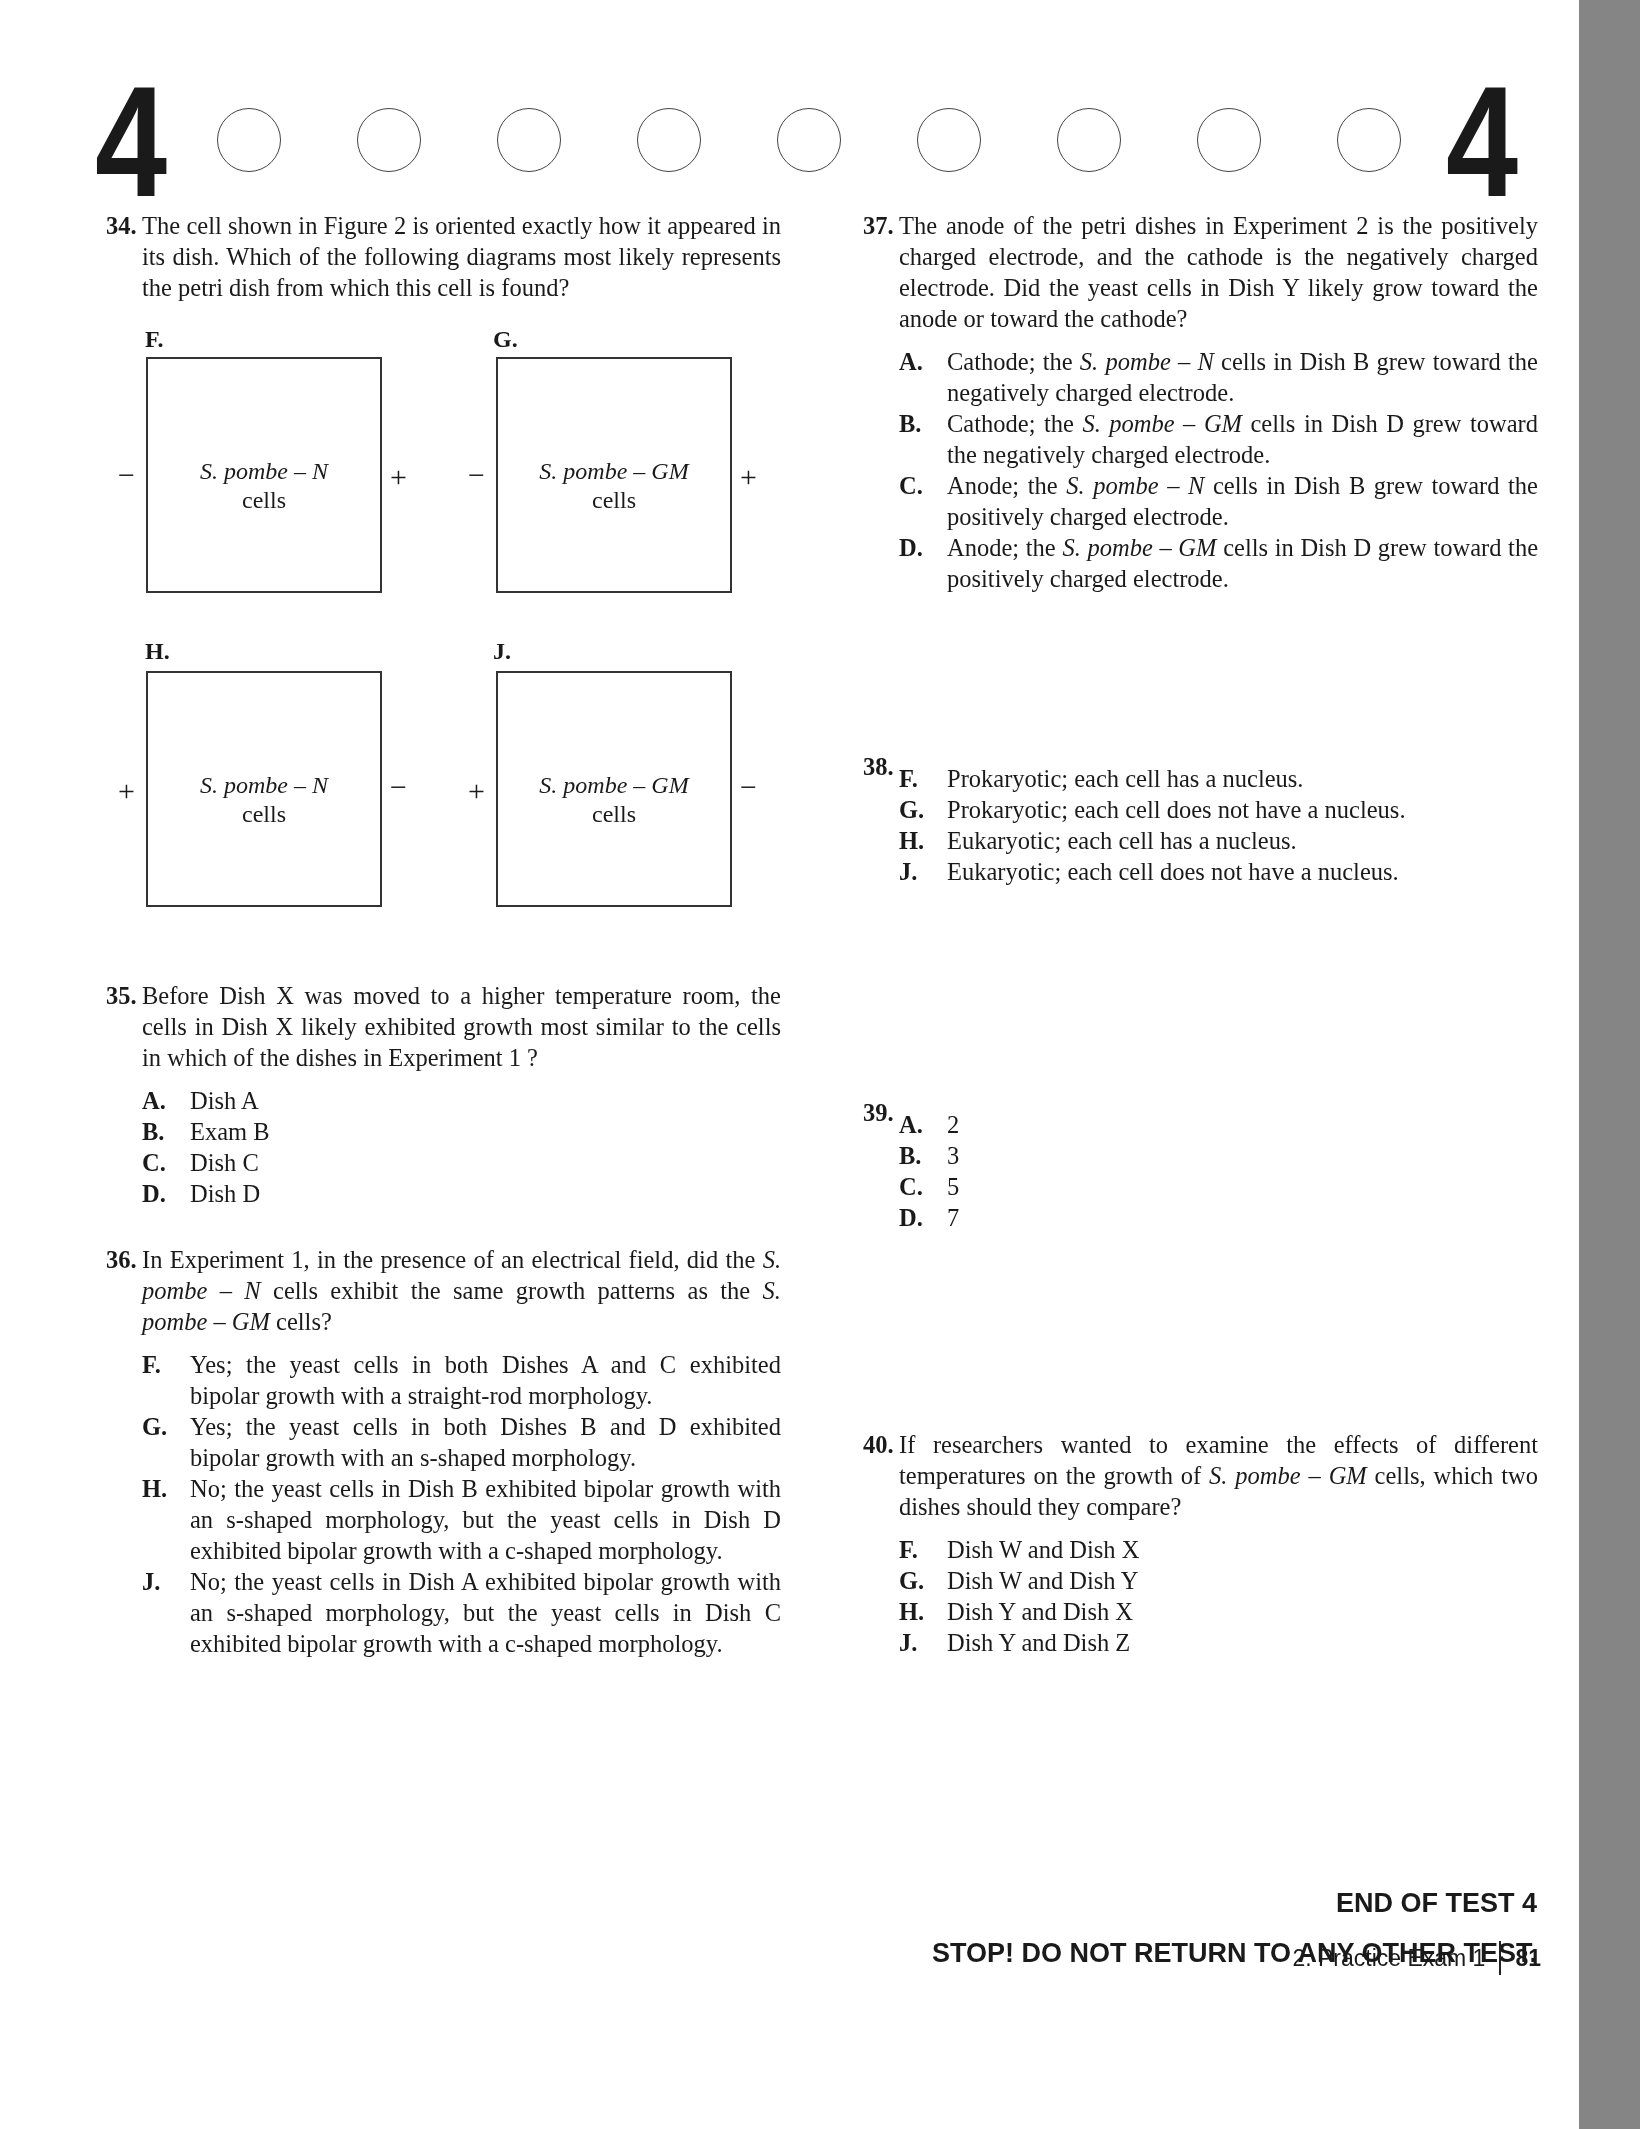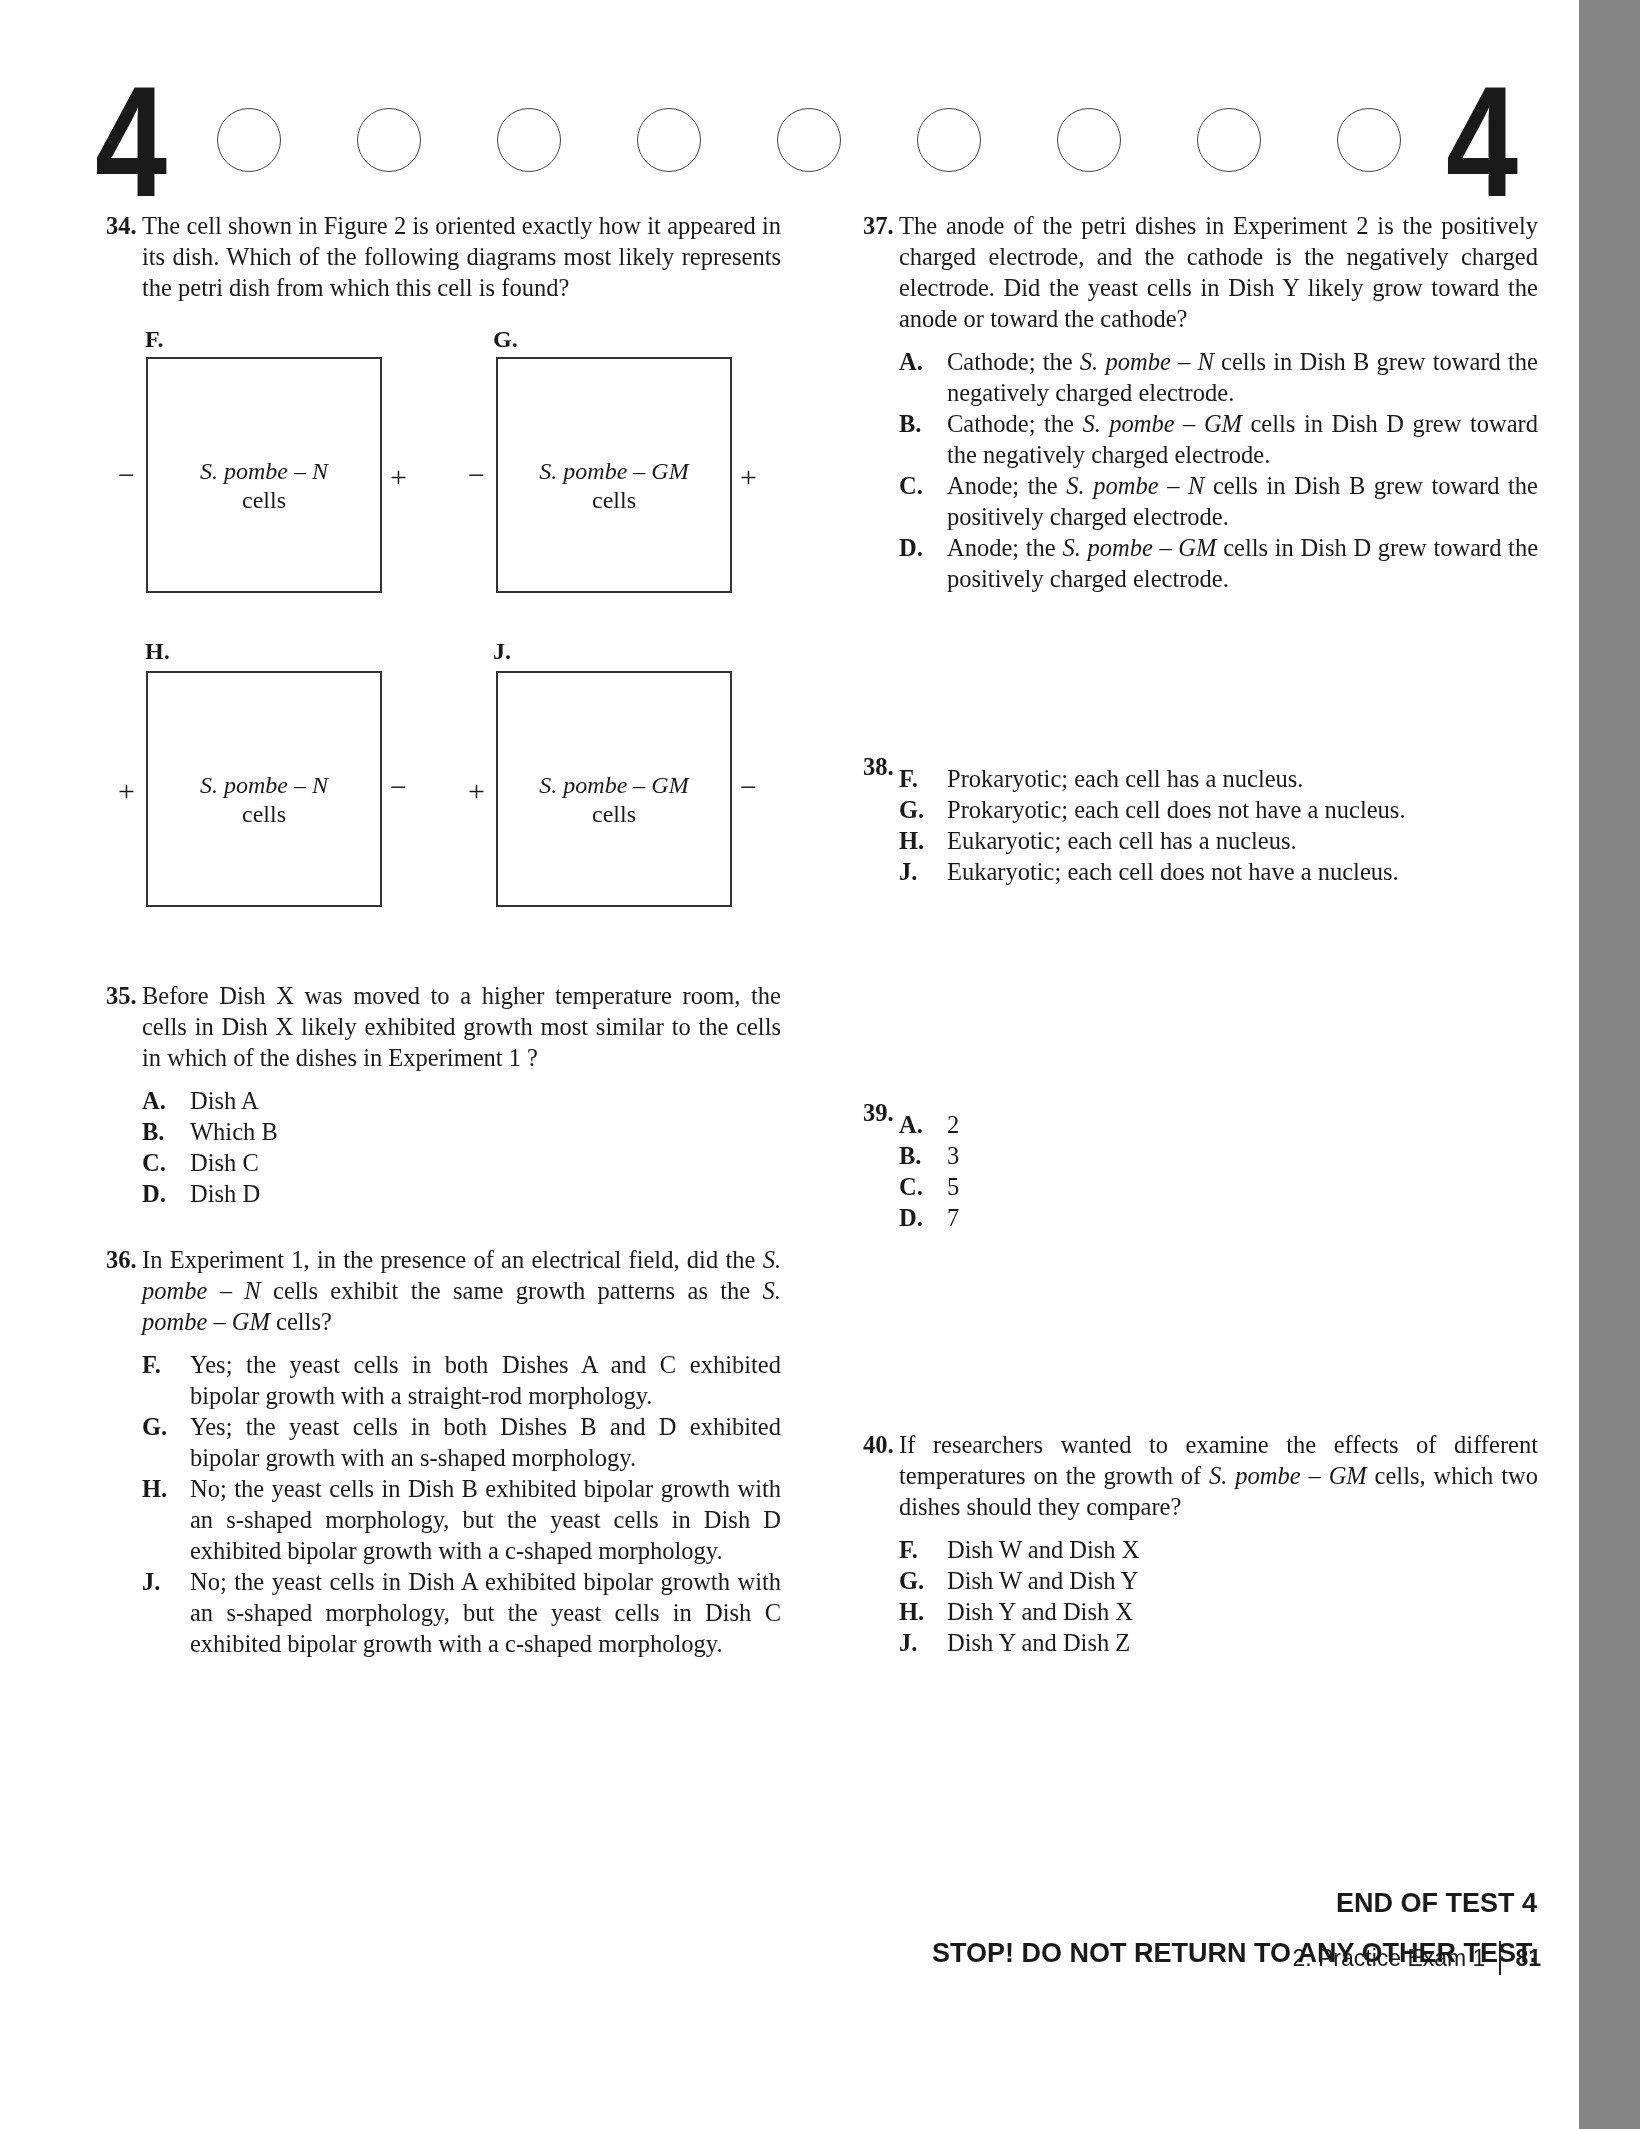--- a/index.html
+++ b/index.html
@@ -74,21 +74,21 @@
 <div class="q" style="left:94px;top:980px;width:687px;">
   <span class="num">35.</span>
   <div class="stem">Before Dish X was moved to a higher temperature room, the cells in Dish X likely exhibited growth most similar to the cells in which of the dishes in Experiment 1 ?</div>
   <div class="opts">
     <div class="opt">
         <span class="lbl">A.</span>
         <span class="txt">Dish A</span>
       </div>
     <div class="opt">
         <span class="lbl">B.</span>
-        <span class="txt">Which B</span>
+        <span class="txt">Exam B</span>
       </div>
     <div class="opt">
         <span class="lbl">C.</span>
         <span class="txt">Dish C</span>
       </div>
     <div class="opt">
         <span class="lbl">D.</span>
         <span class="txt">Dish D</span>
       </div>
   </div>

